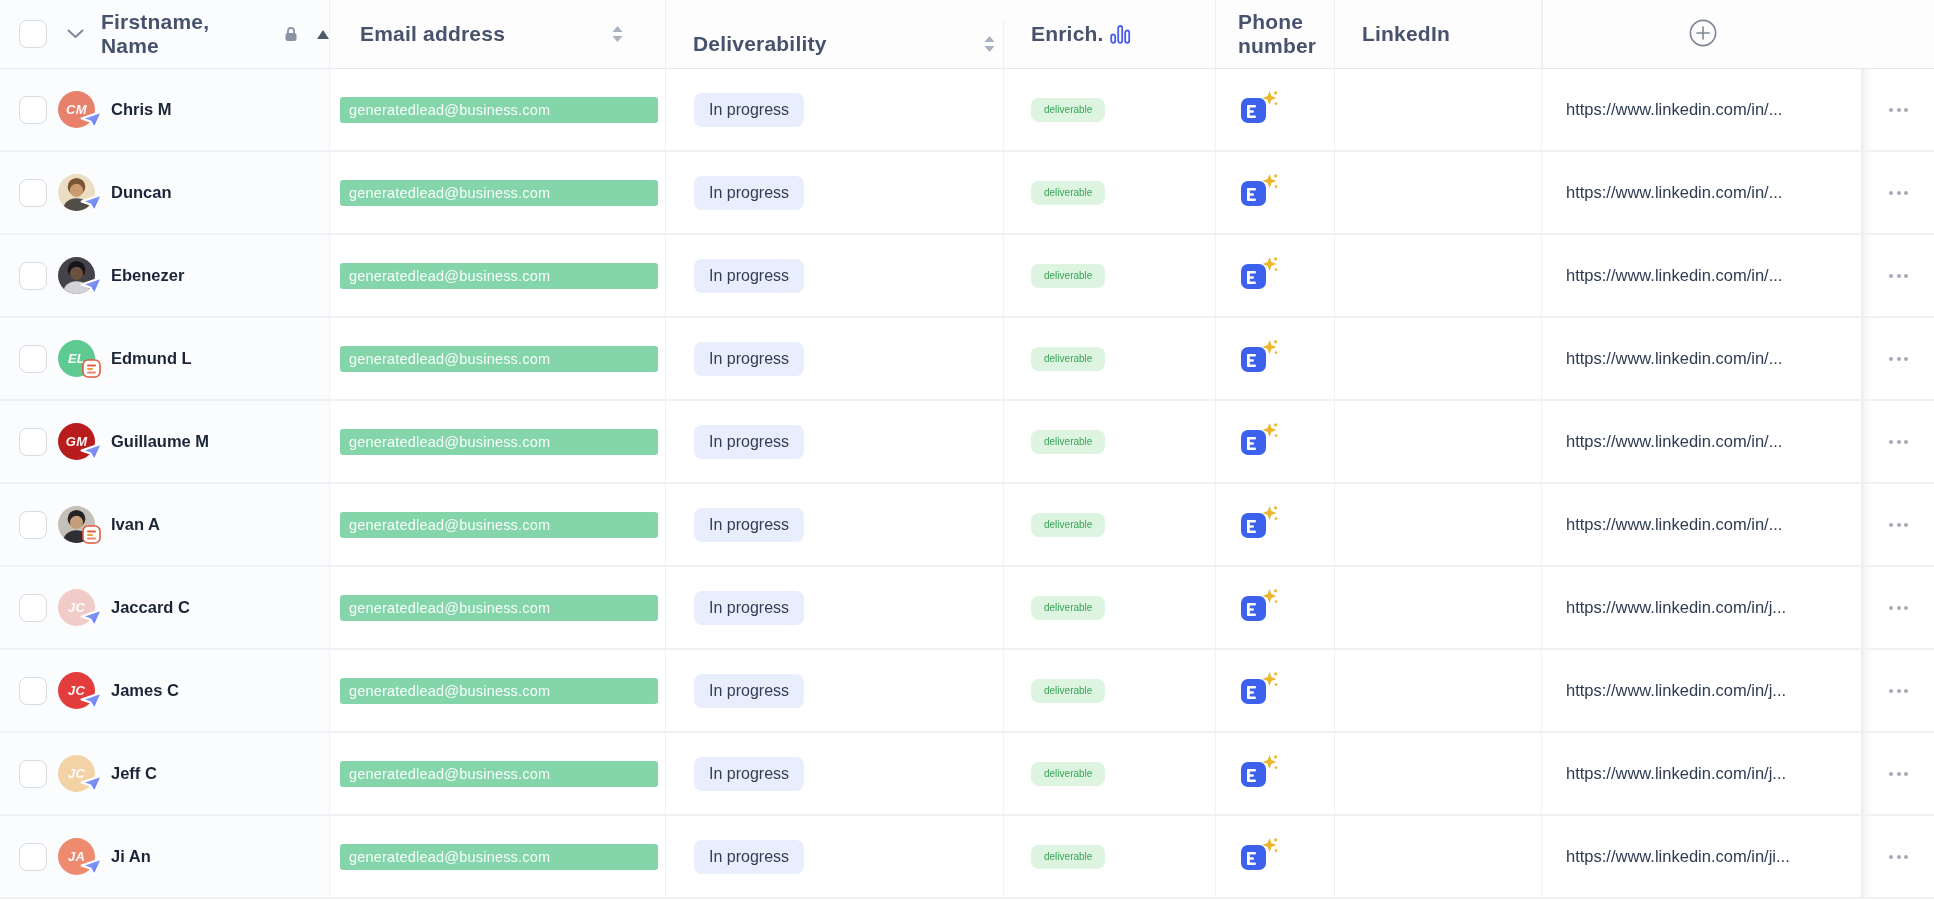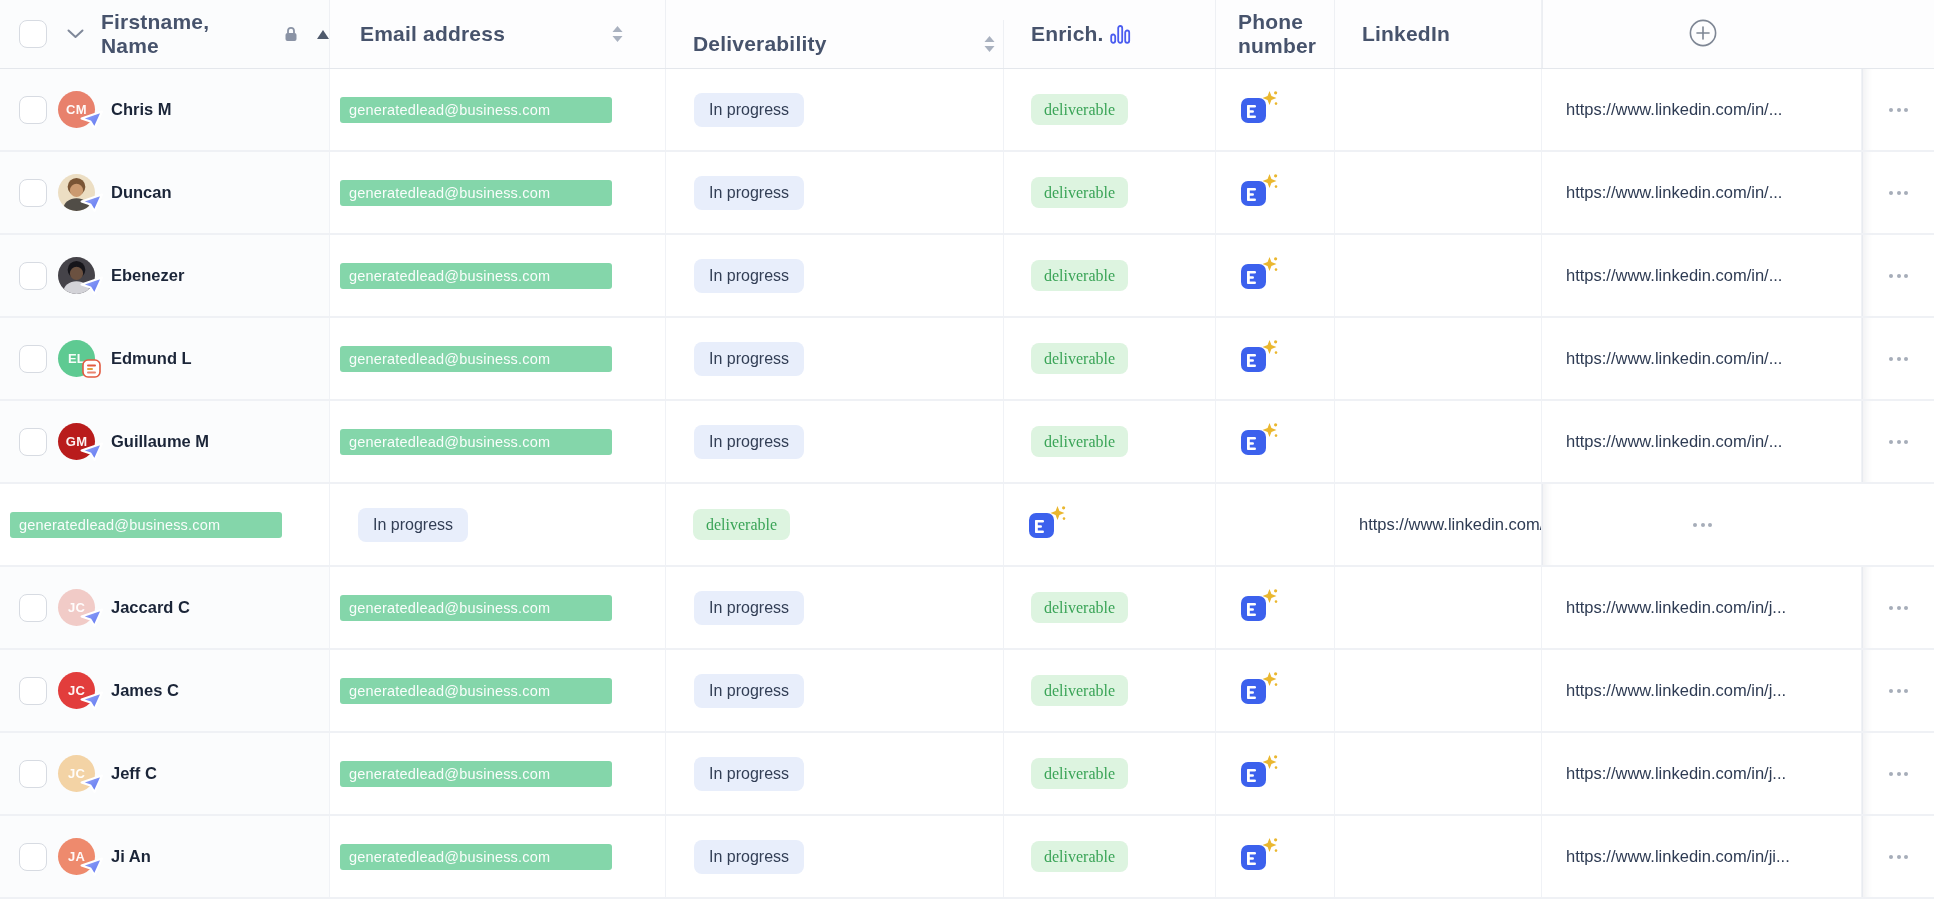--- a/index.html
+++ b/index.html
@@ -31,33 +31,33 @@
   .h-actions{justify-content:center;border-left:1px solid #eceef2;background:#fdfdfe;}
   .plus-btn{background:none;border:none;padding:0;cursor:pointer;display:flex;align-items:center;}
   
   .row{height:83px;background:#fff;border-bottom:2px solid #eff1f5;box-sizing:border-box;}
   .cell{display:flex;align-items:center;border-right:1px solid #f0f2f6;box-sizing:border-box;height:100%;overflow:hidden;}
   .cell:last-child{border-right:none;}
   .name-cell{background:#fbfcfd;padding-left:19px;}
   .checkbox{width:28px;height:28px;border:1.5px solid #d7dbe2;border-radius:8px;background:#fff;flex:0 0 auto;box-sizing:border-box;}
   .avatar{width:37px;height:37px;border-radius:50%;margin-left:11px;position:relative;flex:0 0 auto;
           display:flex;align-items:center;justify-content:center;}
-  .init-text{color:rgba(255,255,255,.95);font-size:13px;font-weight:700;letter-spacing:.3px;}
+  .init-text{color:rgba(255,255,255,.95);font-size:13px;font-weight:700;letter-spacing:.3px;font-style:italic;}
   .avatar svg.ph{position:absolute;inset:0;width:37px;height:37px;border-radius:50%;display:block;}
   .badge{position:absolute;pointer-events:none;}
   .badge-send{right:-9px;bottom:-6px;}
   .badge-store{right:-6px;bottom:-5px;}
   .name-text{margin-left:16px;font-size:16.5px;font-weight:700;color:var(--name-text);white-space:nowrap;}
-  .email-chip{margin-left:10px;width:272px;height:26px;border-radius:3px;background:var(--email-chip-bg);
+  .email-chip{margin-left:10px;width:318px;height:26px;border-radius:3px;background:var(--email-chip-bg);
               color:rgba(255,255,255,.95);font-size:14.5px;line-height:26px;padding-left:9px;letter-spacing:.2px;
               white-space:nowrap;overflow:hidden;box-sizing:border-box;}
   .status-chip{margin-left:28px;background:var(--status-chip-bg);color:var(--status-text);
                font-size:16px;padding:8px 15px;border-radius:8px;white-space:nowrap;}
   .deliv-chip{margin-left:27px;background:var(--deliv-chip-bg);color:var(--deliv-text);
-              font-size:16px;padding:6.5px 13px;border-radius:8px;white-space:nowrap;font-family:Liberation Serif, serif;}
+              font-size:10px;padding:6.5px 13px;border-radius:8px;white-space:nowrap;}
   .enrich-cell{padding-left:22px;}
   .enrich-btn{background:none;border:none;padding:0;cursor:pointer;display:flex;}
   .linkedin-cell{padding-left:24px;font-size:16.5px;color:var(--link-text);white-space:nowrap;}
   .actions-cell{justify-content:center;border-left:1px solid #e8ebf0;
                 box-shadow:inset 10px 0 9px -8px rgba(25,35,60,.08);}
   .dots{display:flex;gap:3.5px;align-items:center;cursor:pointer;padding:6px;}
   .dots i{width:4px;height:4px;border-radius:50%;background:#a6adb9;display:block;}
 </style>
 </head>
 <body>
@@ -480,20 +480,41 @@
         <span class="dots">
             <i></i>
             <i></i>
             <i></i>
           </span>
       </div>
     </div>
 
     <div class="grid-row row">
 
+      <div class="cell name-cell">
+        <span class="checkbox"></span>
+        <div class="avatar">
+          <svg class="ph" viewBox="0 0 36 36">
+            <rect class="bgp" width="36" height="36" style="fill: rgb(197, 192, 183);"></rect>
+            <circle class="hairp" cx="18" cy="12.5" r="8.6" style="fill: rgb(35, 35, 38);"></circle>
+            <circle class="skinp" cx="18" cy="16" r="6.4" style="fill: rgb(197, 157, 120);"></circle>
+            <ellipse class="shirtp" cx="18" cy="33.5" rx="12.6" ry="10" style="fill: rgb(47, 46, 52);"></ellipse>
+          </svg>
+
+          <span class="badge badge-store">
+            <svg width="19" height="19" viewBox="0 0 19 19">
+              <rect x="1" y="1" width="17" height="17" rx="5" fill="#fff" stroke="#e25b41" stroke-width="1.6"></rect>
+              <rect x="5" y="5.5" width="9" height="2" rx="1" fill="#e25b41"></rect>
+              <rect x="5" y="9" width="6" height="2" rx="1" fill="#e2a23f"></rect>
+              <rect x="5" y="12.5" width="9" height="2" rx="1" fill="#e25b41" opacity=".75"></rect>
+            </svg>
+          </span>
+        </div>
+        <span class="name-text">Ivan A</span>
+      </div>
 
       <div class="cell">
         <div class="email-chip">generatedlead@business.com</div>
       </div>
 
       <div class="cell">
         <div class="status-chip">In progress</div>
       </div>
 
       <div class="cell">

